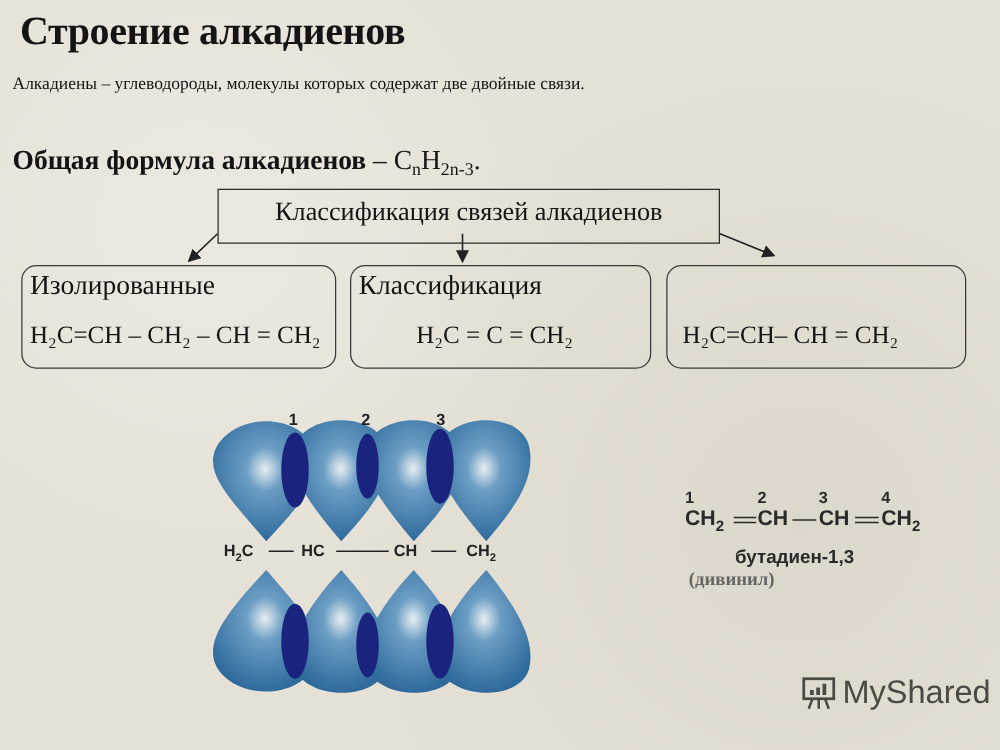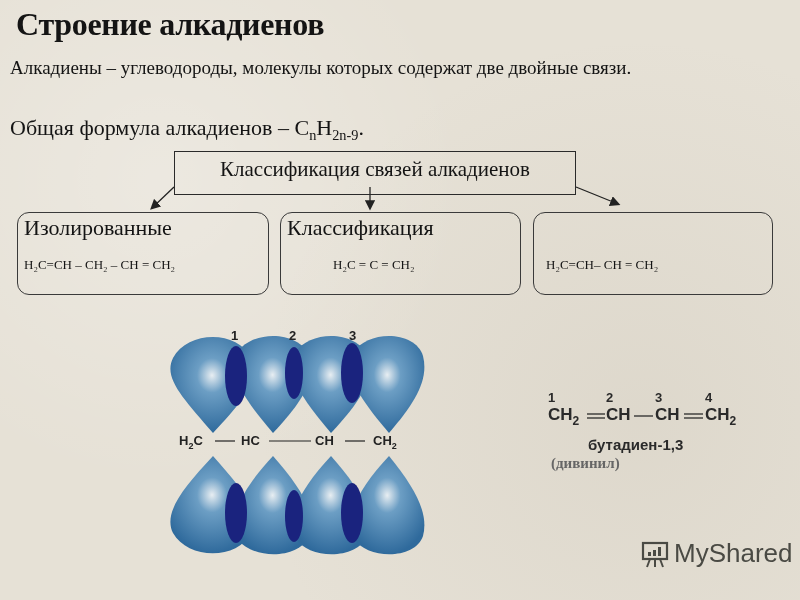--- a/index.html
+++ b/index.html
@@ -3,43 +3,43 @@
 <meta charset="utf-8">
 <style>
   html,body{margin:0;padding:0;}
   body{width:800px;height:600px;overflow:hidden;position:relative;
     background:#e6e1d6;
     background-image:radial-gradient(circle at 20% 30%, rgba(255,255,255,0.25) 0, transparent 40%),
                      radial-gradient(circle at 80% 70%, rgba(160,150,130,0.12) 0, transparent 50%);
     font-family:"Liberation Serif","DejaVu Serif",serif;color:#141414;}
   .abs{position:absolute;}
   .title{left:0;width:800px;top:6px;font-size:32px;font-weight:bold;letter-spacing:-0.3px;margin-left:16px;}
-  .para{left:10px;width:782px;top:52px;font-size:19px;line-height:32px;text-align:justify;text-align-last:left;}
+  .para{left:10px;width:782px;top:52px;font-size:14px;line-height:32px;text-align:justify;text-align-last:left;}
   .formula{left:10px;top:115px;font-size:22px;}
-  .formula b{font-weight:normal;}
+  .formula b{font-weight:bold;}
   sub{font-size:65%;line-height:0;}
   .classbox{left:174px;top:151px;width:402px;height:44px;border:1.5px solid #2a2a2a;box-sizing:border-box;
     font-size:21px;text-align:center;line-height:34px;}
   .cbox{top:212px;height:83px;border:1.5px solid #3a3a3a;border-radius:12px;box-sizing:border-box;}
   .cbox .h{position:absolute;left:6px;top:2px;font-size:22px;}
-  .cbox .f{position:absolute;top:44px;font-size:13px;white-space:nowrap;}
+  .cbox .f{position:absolute;top:44px;font-size:20px;white-space:nowrap;}
   svg.arrows{left:0;top:0;}
   .orbital{left:165px;top:318px;}
   .butadiene{left:545px;top:388px;font-family:"Liberation Sans","DejaVu Sans",sans-serif;font-weight:bold;color:#2a2a2a;}
   .logo{left:640px;top:538px;font-family:"Liberation Sans","DejaVu Sans",sans-serif;font-size:26px;color:#4a4a44;display:flex;align-items:center;gap:4px;}
 </style>
 </head>
 <body>
 
 <div class="abs title">Строение алкадиенов</div>
 
 <div class="abs para">Алкадиены – углеводороды, молекулы которых содержат две двойные связи.</div>
 
 <div class="abs formula">
-  <b>Общая формула алкадиенов</b><span> – </span><span>C</span><sub>n</sub><span>H</span><sub>2n-9</sub><span>.</span>
+  <b>Общая формула алкадиенов</b><span> – </span><span>C</span><sub>n</sub><span>H</span><sub>2n-3</sub><span>.</span>
 </div>
 
 <svg class="abs arrows" width="800" height="600">
   <defs>
       <marker id="ah" markerWidth="8" markerHeight="8" refX="6" refY="4" orient="auto">
         <path d="M0,0 L8,4 L0,8 Z" fill="#222"></path>
       </marker>
     </defs>
   <line x1="174" y1="187" x2="152" y2="208" stroke="#222" stroke-width="1.3" marker-end="url(#ah)"></line>
   <line x1="370" y1="187" x2="370" y2="208" stroke="#222" stroke-width="1.3" marker-end="url(#ah)"></line>

